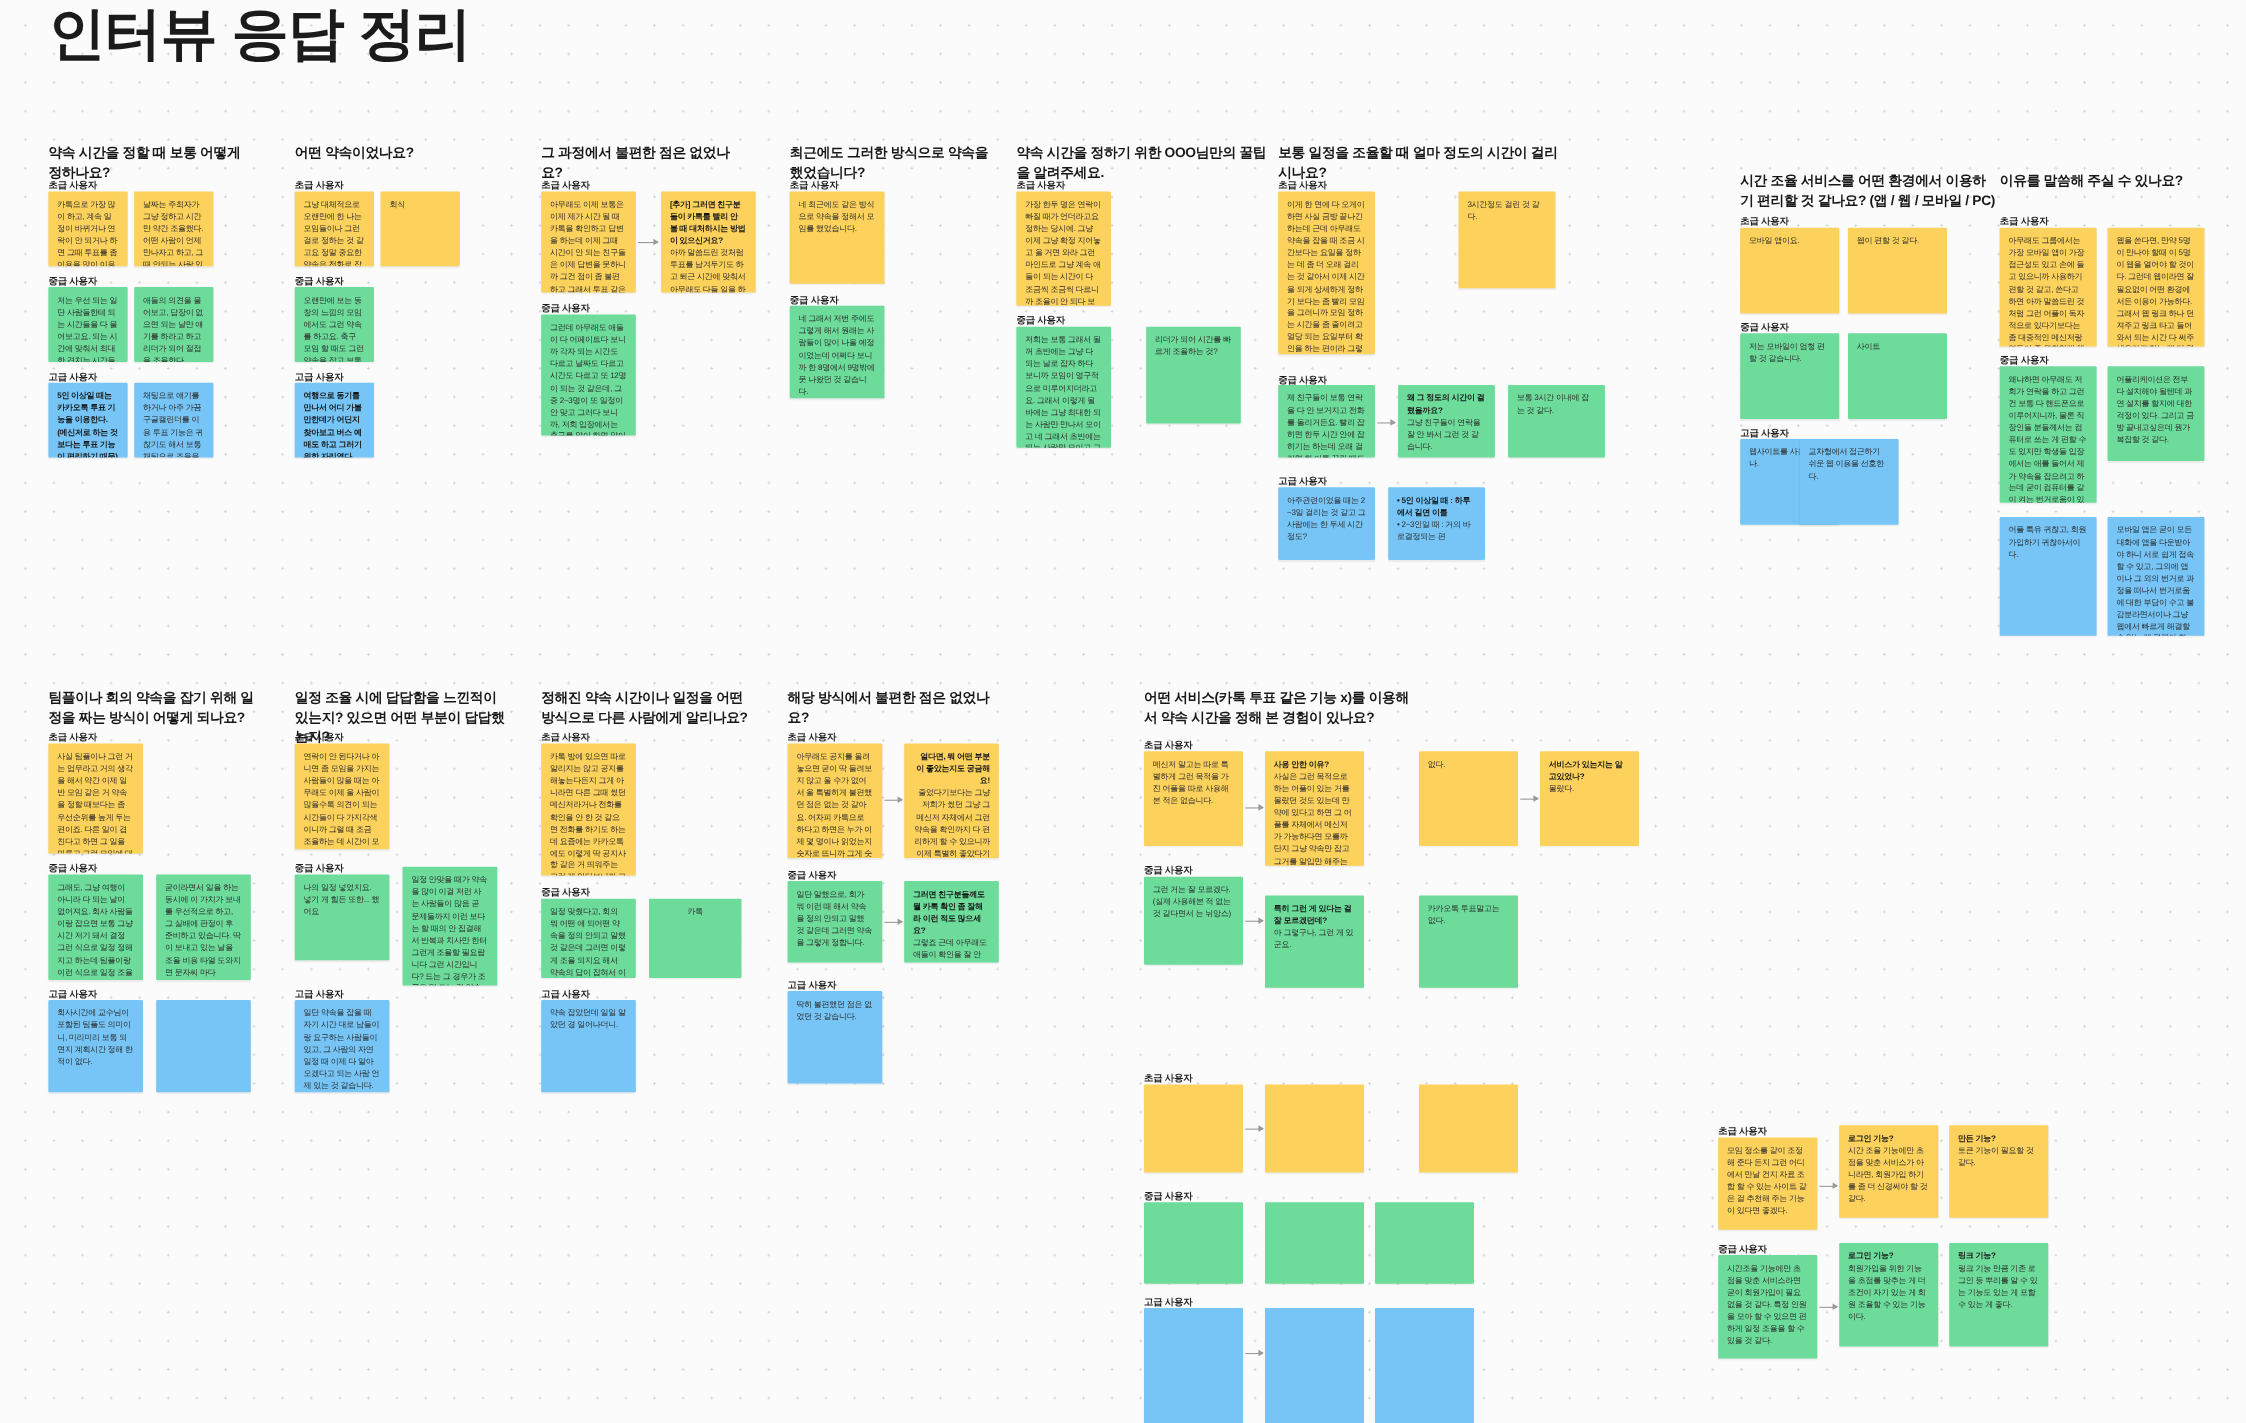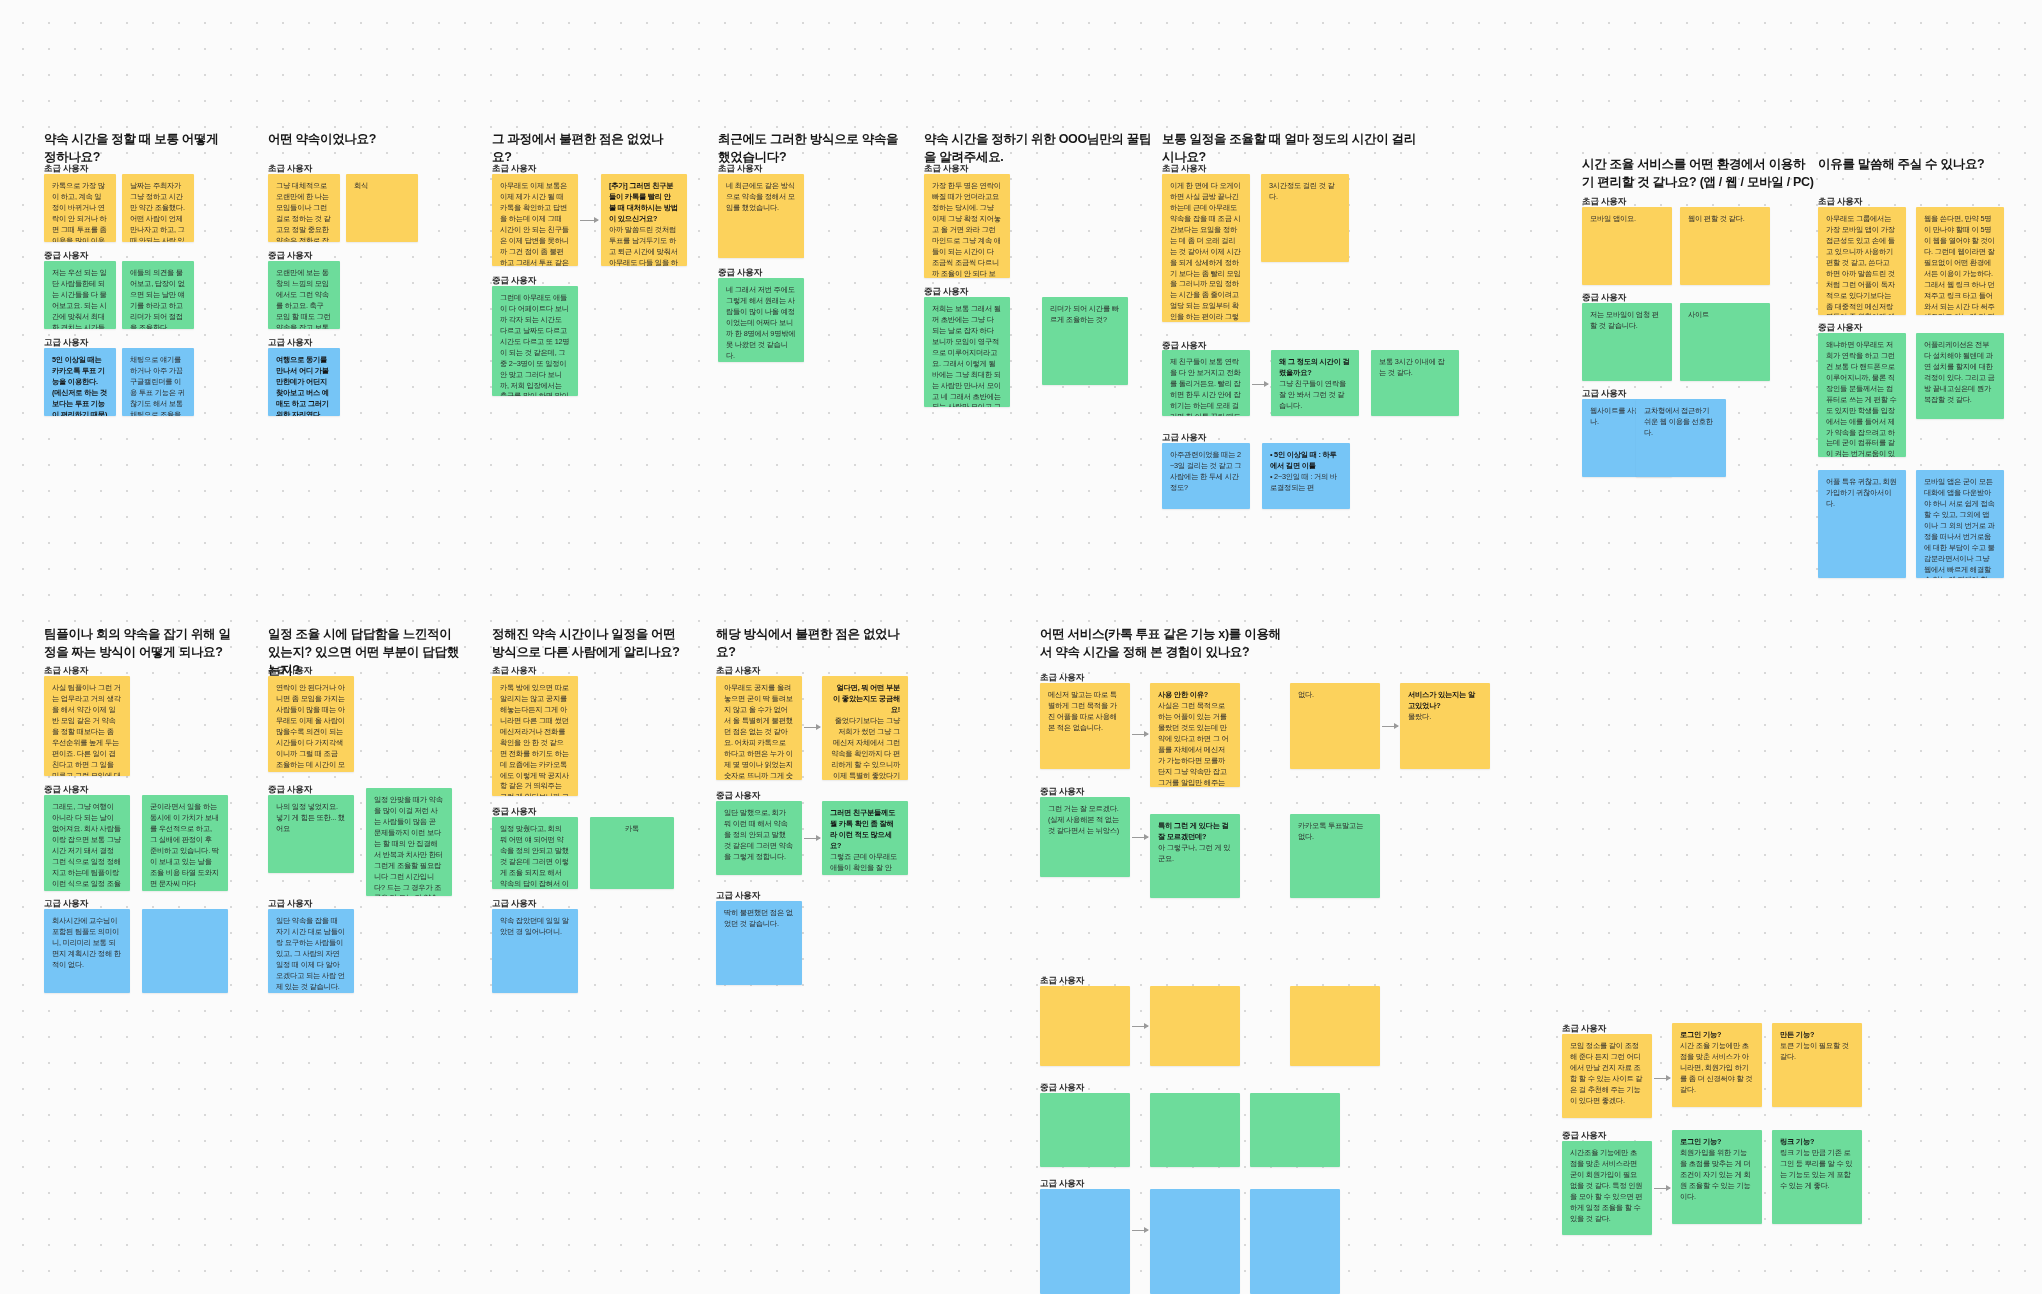--- a/index.html
+++ b/index.html
@@ -77,20 +77,21 @@
     border-left: 5px solid #9a9a9a;
     border-top: 3px solid transparent;
     border-bottom: 3px solid transparent;
   }
 </style>
 </head>
 <body>
 
 <div id="board">
 
+  <div id="page-title">인터뷰 응답 정리</div>
 
   <div class="group" style="left:44px; top:130px; width:180px;">
     <div class="q-title">약속 시간을 정할 때 보통 어떻게 정하나요?</div>
   </div>
   <div class="lvl-label" style="left:44px; top:163px;">초급 사용자</div>
   <div class="note y" style="left:44px; top:174px; width:72px; height:68px;">카톡으로 가장 많이 하고, 계속 일정이 바뀌거나 연락이 안 되거나 하면 그때 투표를 좀 이용을 많이 이용한다</div>
   <div class="note y" style="left:122px; top:174px; width:72px; height:68px;">날짜는 주최자가 그냥 정하고 시간만 약간 조율했다. 어떤 사람이 언제 만나자고 하고, 그때 안되는 사람 있으면 또 다시 의견을 제시하고..</div>
   <div class="lvl-label" style="left:44px; top:250px;">중급 사용자</div>
   <div class="note g" style="left:44px; top:261px; width:72px; height:68px;">저는 우선 되는 일단 사람들한테 되는 시간들을 다 물어보고요. 되는 시간에 맞춰서 최대한 겹치는 시간들로 하고 있습니다. 개인적으로 물어보든가 아니면 톡방이 있으면 톡방에 애들한테 얘기를 하라고 하든가 그런 식으로 진행합니다</div>
   <div class="note g" style="left:122px; top:261px; width:72px; height:68px;">애들의 의견을 물어보고, 답장이 없으면 되는 날만 얘기를 하라고 하고 리더가 되어 절접을 조율한다.</div>
@@ -138,21 +139,21 @@
   <div class="note y" style="left:924px; top:174px; width:86px; height:104px;">가장 한두 명은 연락이 빠질 때가 언더라고요 정하는 당시에. 그냥 이제 그냥 확정 지어놓고 올 거면 와라 그런 마인드로 그냥 계속 애들이 되는 시간이 다 조금씩 조금씩 다르니까 조율이 안 되다 보면 그냥 그냥 그렇게 절반 딱 잡아놓고 되는 사람와라 이렇게 하고 끝내는 것 같더요.</div>
   <div class="lvl-label" style="left:924px; top:286px;">중급 사용자</div>
   <div class="note g" style="left:924px; top:297px; width:86px; height:110px;">저희는 보통 그래서 될꺼 초반에는 그냥 다 되는 날로 잡자 하다 보니까 모임이 영구적으로 미루어지더라고요. 그래서 이렇게 될 바에는 그냥 최대한 되는 사람만 만나서 모이고 네 그래서 초반에는 되는 사람만 모이고 그때 못 나왔던 사람들은 그 사람들 중심으로 다음에 빼는 방식으로 하고 있어요.</div>
   <div class="note g" style="left:1042px; top:297px; width:86px; height:88px;">리더가 되어 시간를 빠르게 조율하는 것?</div>
 
   <div class="group" style="left:1162px; top:130px; width:260px;">
     <div class="q-title">보통 일정을 조율할 때 얼마 정도의 시간이 걸리시나요?</div>
   </div>
   <div class="lvl-label" style="left:1162px; top:163px;">초급 사용자</div>
   <div class="note y" style="left:1162px; top:174px; width:88px; height:148px;">이게 한 면에 다 오게이 하면 사실 금방 끝나긴 하는데 근데 아무래도 약속을 잡을 때 조금 시간보다는 요일을 정하는 데 좀 더 오래 걸리는 것 같아서 이제 시간을 되게 상세하게 정하기 보다는 좀 빨리 모임을 그러니까 모임 정하는 시간을 좀 줄이려고 얼당 되는 요일부터 확인을 하는 편이라 그렇게 오래 걸리지는 않고 만약에 연락이 다 된다고 하면 대체적으로 한 30분에서 1시간 내에는 그날 너을 수 있어 너도 올 수 있어 해서 금방 잡는 것 같아요.</div>
-  <div class="note y" style="left:1261px; top:174px; width:88px; height:88px;">3시간정도 걸린 것 같다.</div>
+  <div class="note y" style="left:1326px; top:174px; width:88px; height:88px;">3시간정도 걸린 것 같다.</div>
   <div class="lvl-label" style="left:1162px; top:340px;">중급 사용자</div>
   <div class="note g" style="left:1162px; top:350px; width:88px; height:66px;">제 친구들이 보통 연락을 다 안 보거지고 전화를 돌리거든요. 빨리 잡히면 한두 시간 안에 잡히기는 하는데 오래 걸리면 한 이틀 끌릴 때도 있는 것 같습니다.</div>
   <div class="arrow" style="left:1252px; top:384px; width:16px;"></div>
   <div class="note g" style="left:1271px; top:350px; width:88px; height:66px; white-space:pre-line;"><b>왜 그 정도의 시간이 걸렸을까요?</b>그냥 친구들이 연락을 잘 안 봐서 그런 것 같습니다.</div>
   <div class="note g" style="left:1371px; top:350px; width:88px; height:66px;">보통 3시간 이내에 잡는 것 같다.</div>
   <div class="lvl-label" style="left:1162px; top:432px;">고급 사용자</div>
   <div class="note b" style="left:1162px; top:443px; width:88px; height:66px;">아주관련이었을 때는 2~3일 걸리는 것 같고 그 사람에는 한 두세 시간 정도?</div>
   <div class="note b" style="left:1262px; top:443px; width:88px; height:66px; white-space:pre-line;"><b>• 5인 이상일 때 : 하루에서 길면 이틀</b>• 2~3인일 때 : 거의 바로결정되는 편</div>
 
   <div class="group" style="left:1582px; top:155px; width:232px;">

